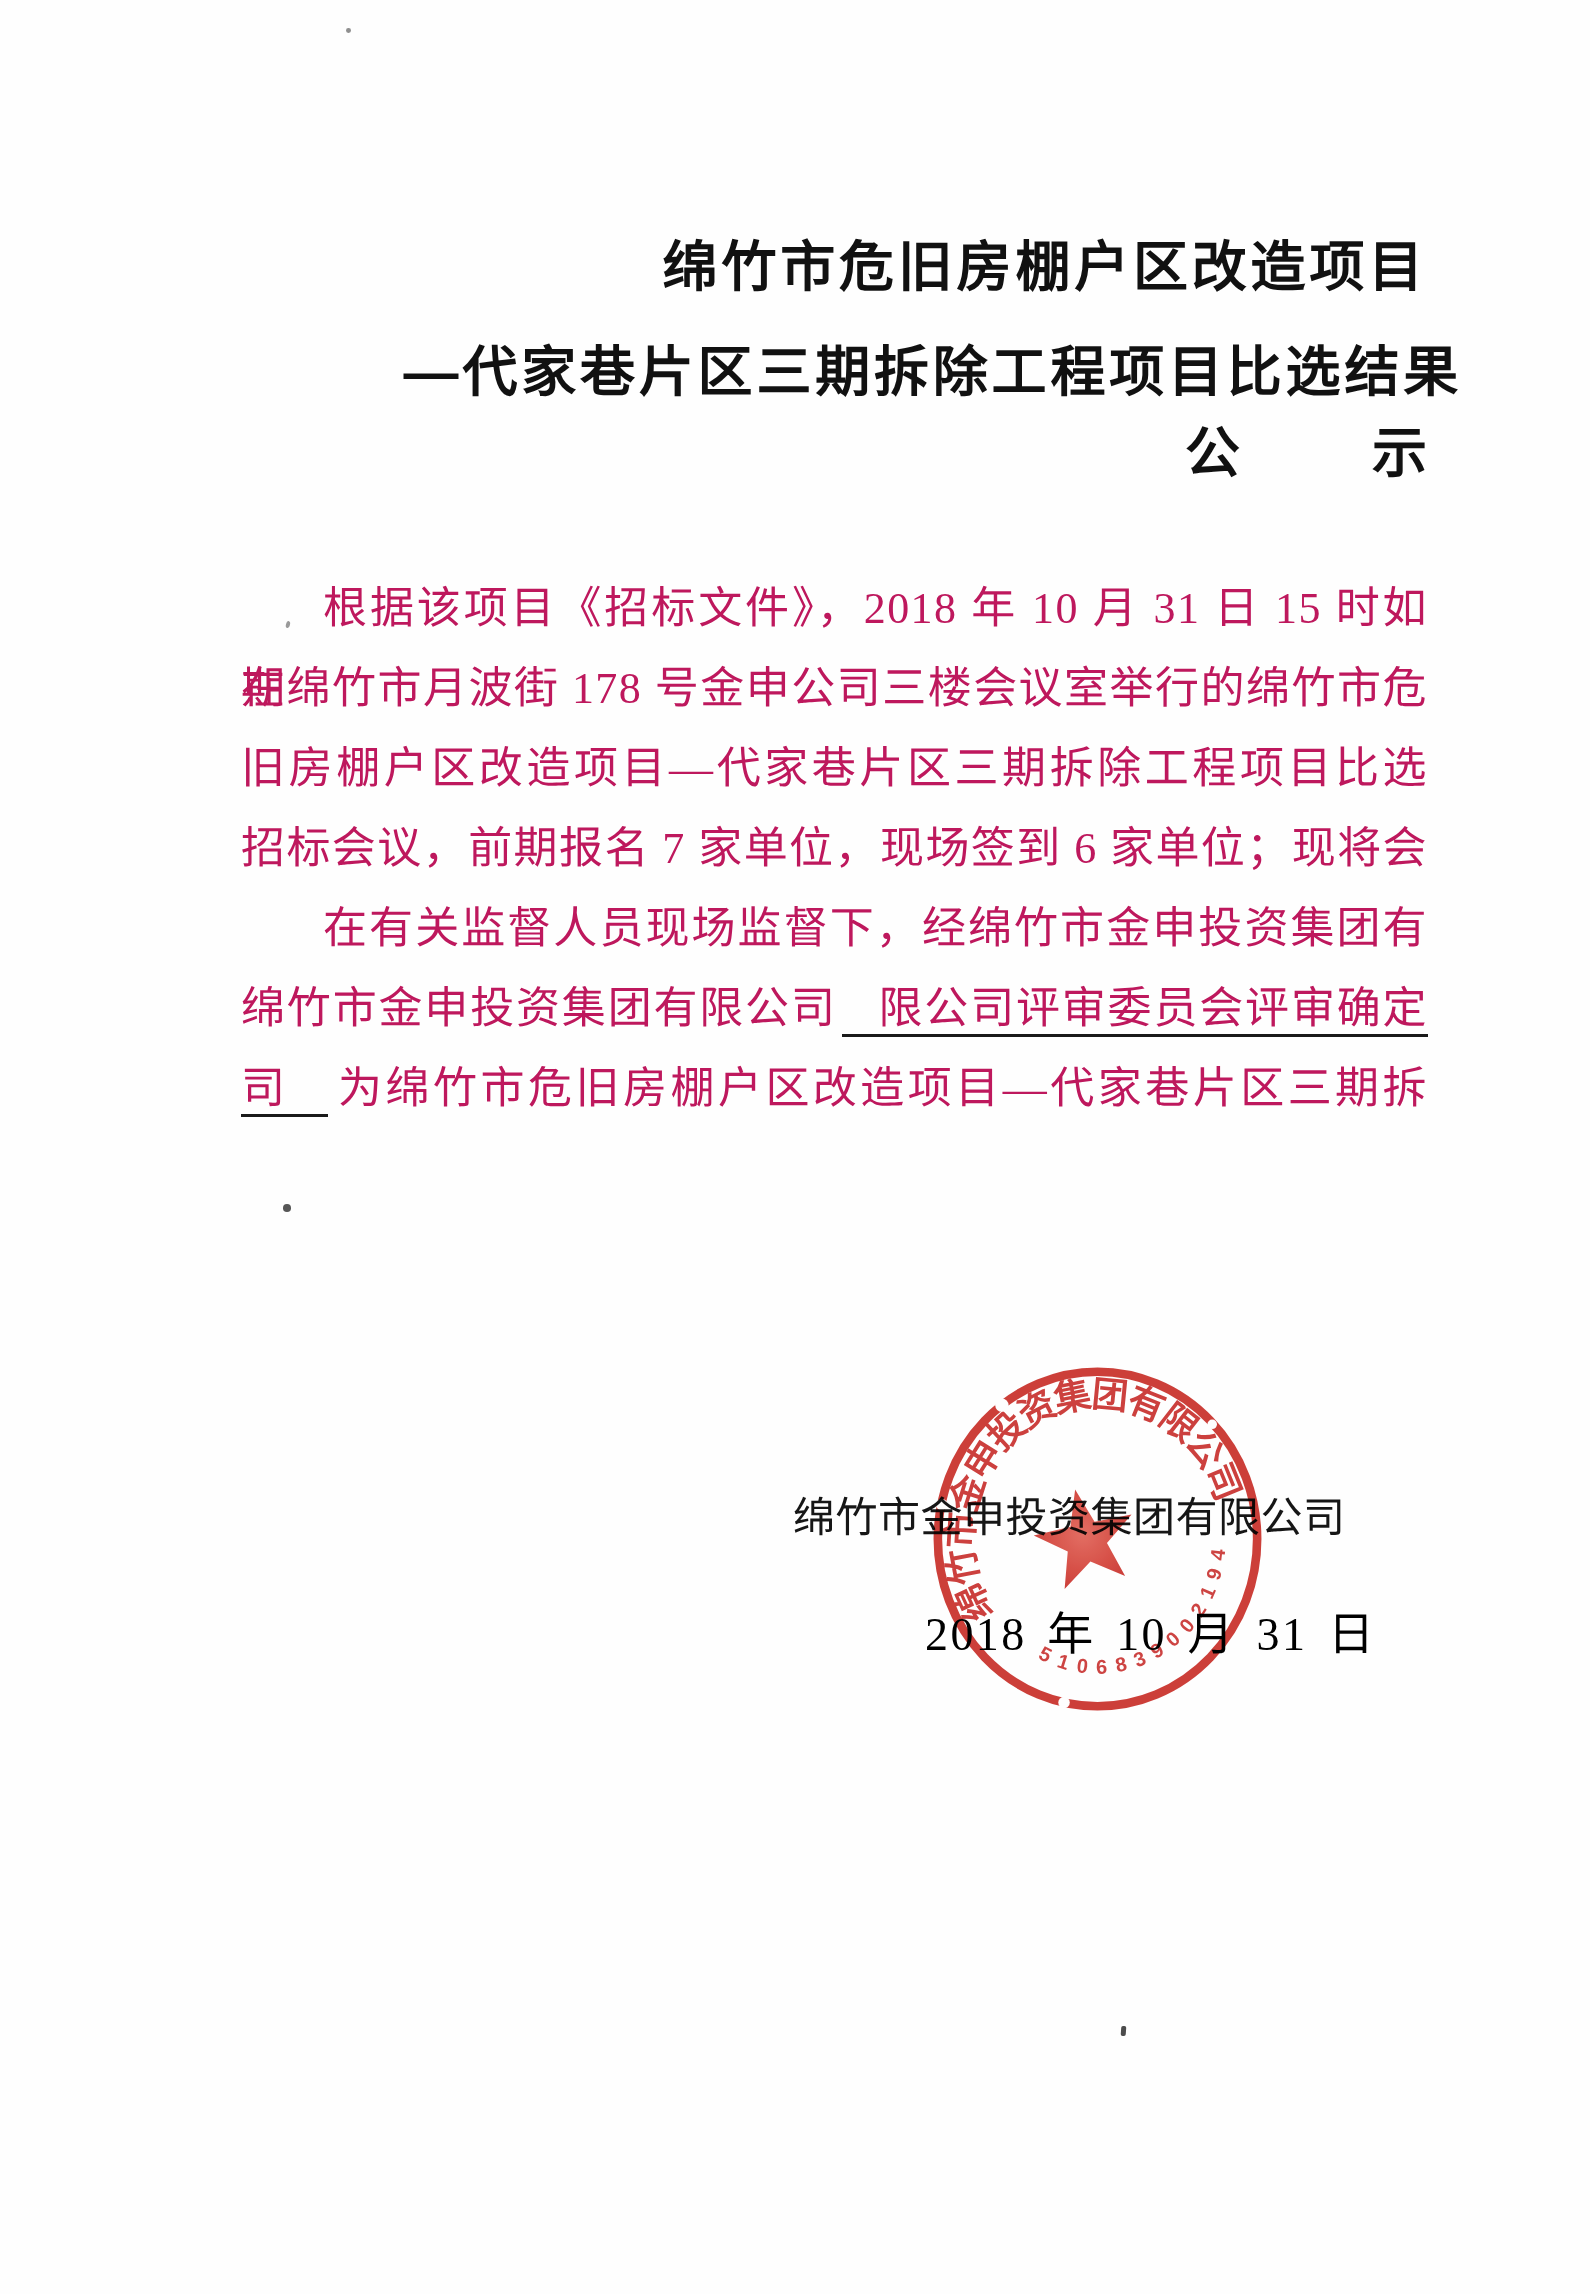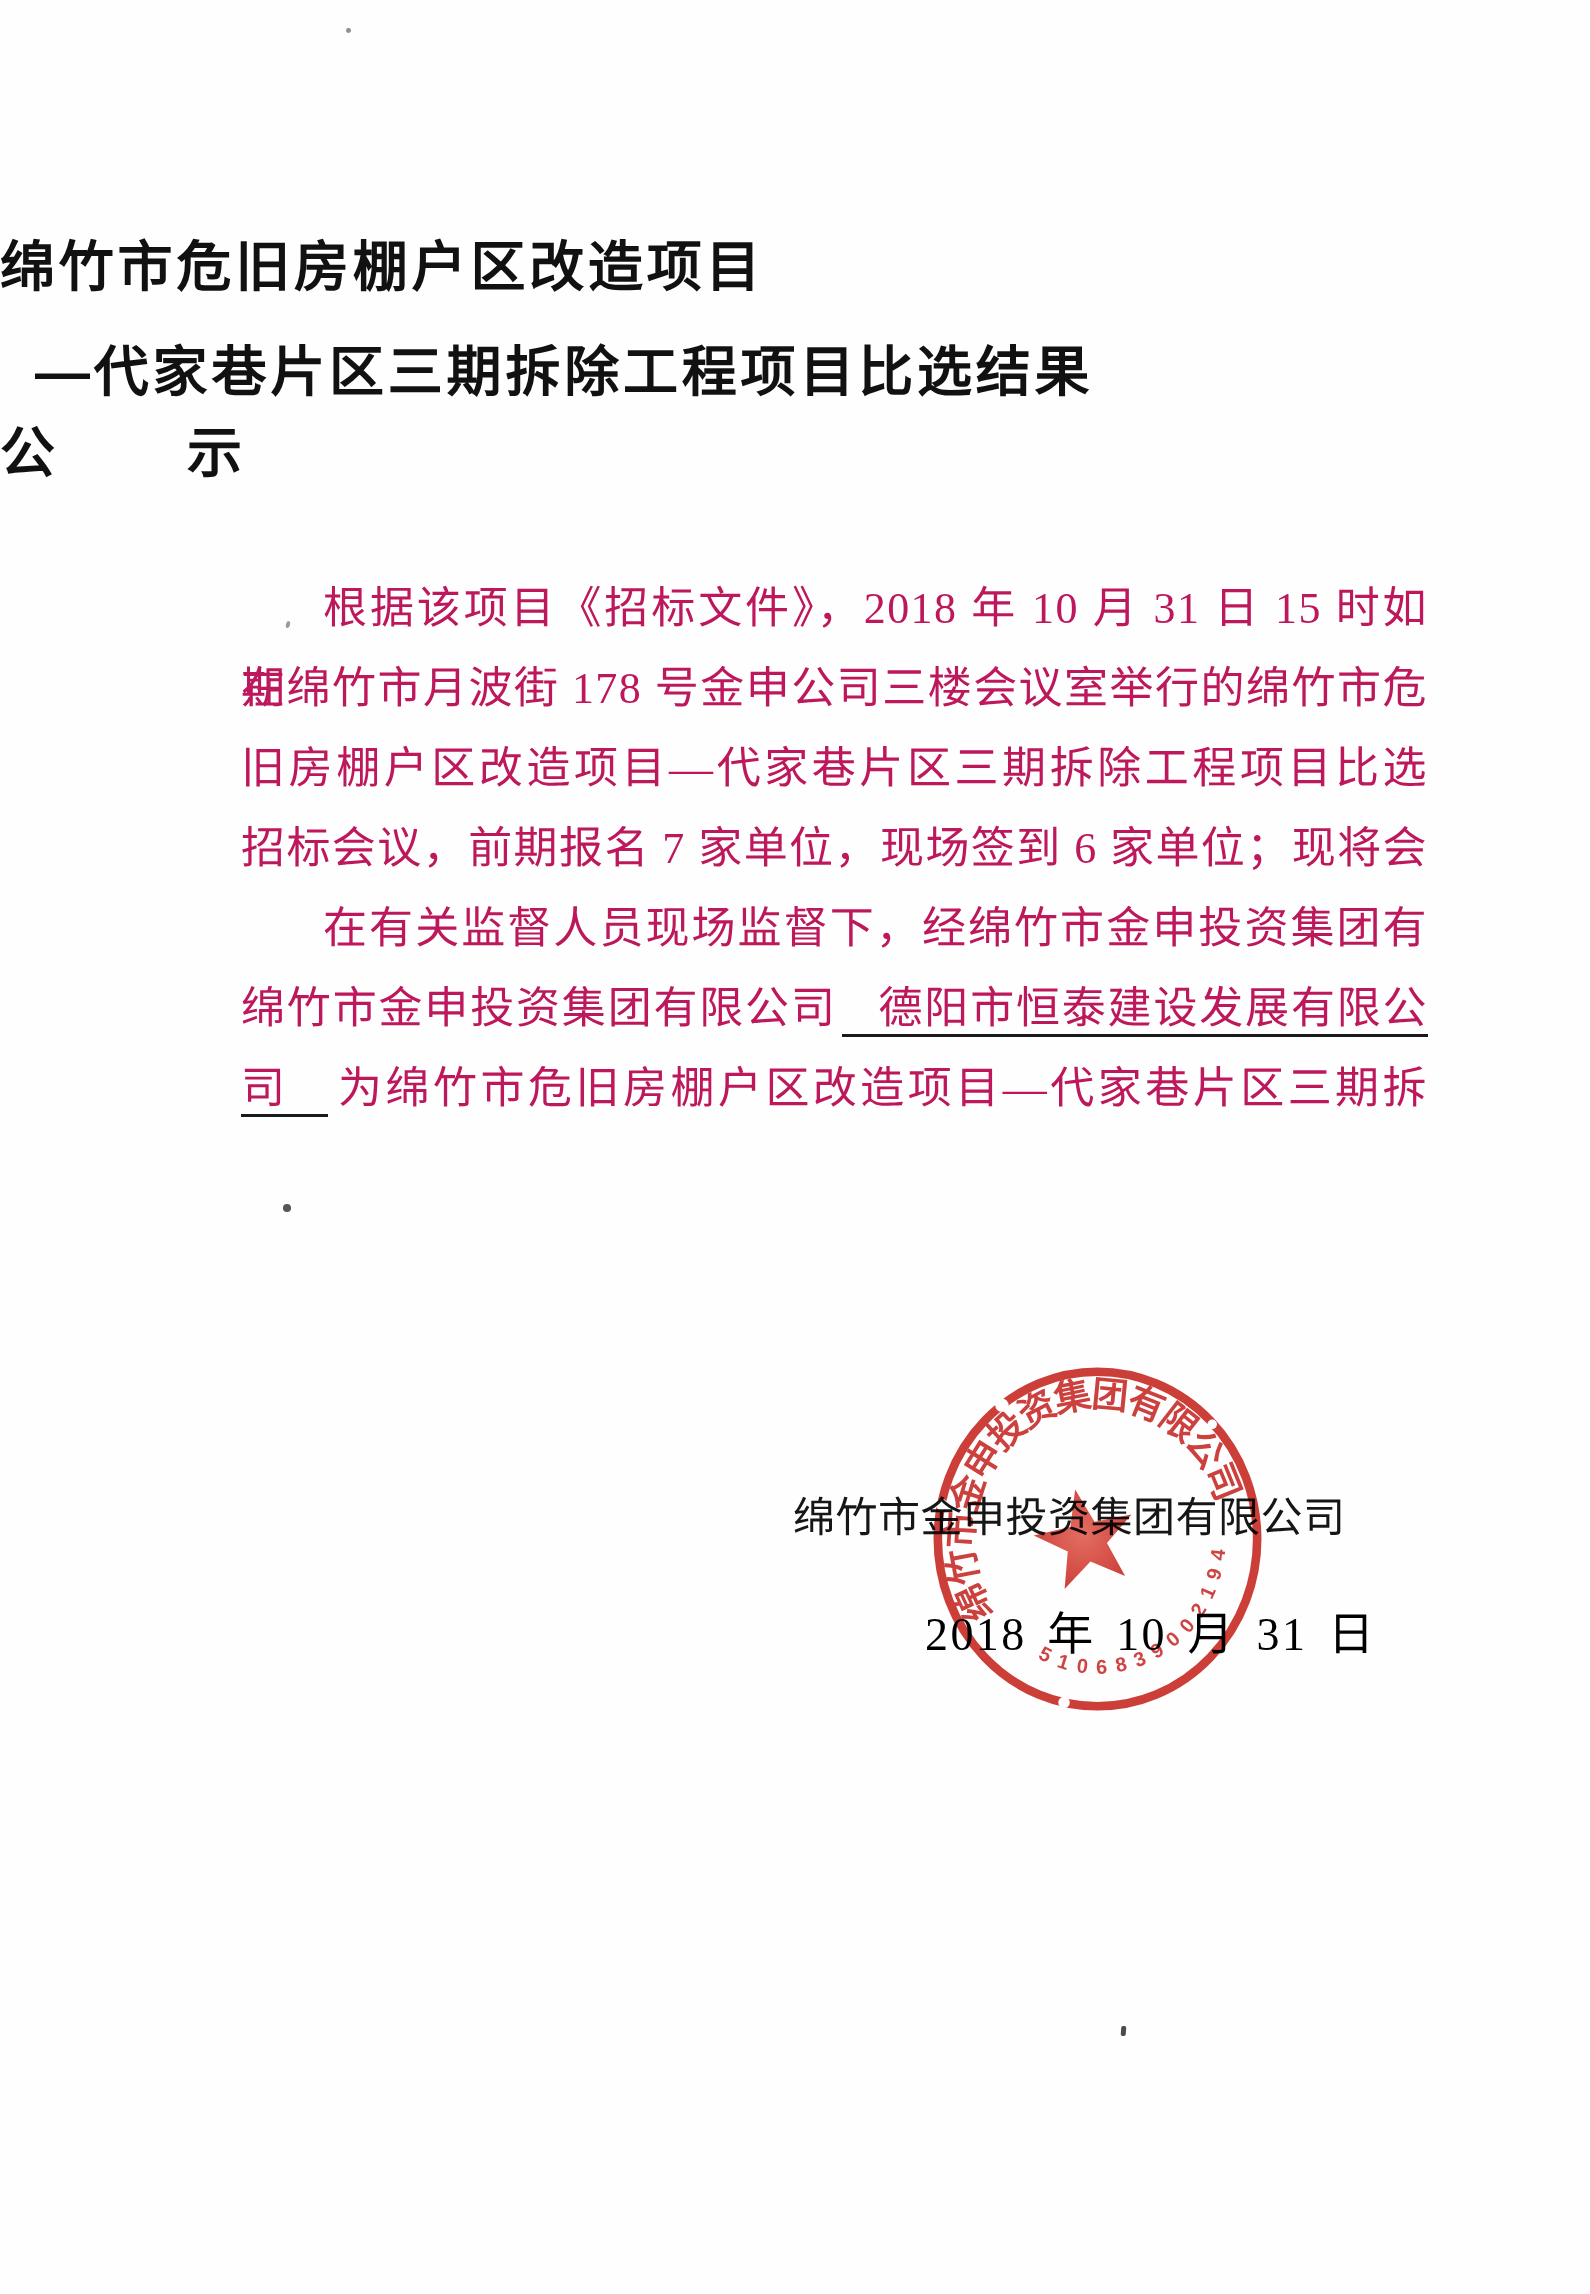--- a/index.html
+++ b/index.html
@@ -8,21 +8,21 @@
     background:#ffffff;
     position:relative;
     overflow:hidden;
     font-family:"Liberation Serif","DejaVu Serif",serif;
     color:#1b1b1b;
   }
   .page{position:absolute;inset:0;background:#fefefe;}
   
   .title-line{
     position:absolute;left:0;width:1427px;
-    text-align:left;
+    text-align:right;
     font-family:"Liberation Sans","DejaVu Sans",sans-serif;
     font-weight:700;color:#111;
     font-size:55px;line-height:61px;
     letter-spacing:3.8px;white-space:nowrap;
   }
   .title-1{top:237px;}
   .title-2{top:342px;left:35px;}
   .title-3{top:423px;letter-spacing:0;}
   .title-3 .gap{display:inline-block;width:132px;}
   
@@ -88,21 +88,21 @@
   <span>公</span><span class="gap"></span><span>示</span>
 </div>
 
 <div class="body-block">
   <div class="bline just indent">根据该项目《招标文件》，2018 年 10 月 31 日 15 时如期</div>
   <div class="bline just">在绵竹市月波街 178 号金申公司三楼会议室举行的绵竹市危</div>
   <div class="bline just">旧房棚户区改造项目—代家巷片区三期拆除工程项目比选</div>
   <div class="bline just">招标会议，前期报名 7 家单位，现场签到 6 家单位；现将会</div>
   <div class="bline just indent">在有关监督人员现场监督下，经绵竹市金申投资集团有</div>
   <div class="bline just">
-    <span>绵竹市金申投资集团有限公司</span><span class="u u-lead">德阳市恒泰建设发展有限公</span>
+    <span>绵竹市金申投资集团有限公司</span><span class="u u-lead">限公司评审委员会评审确定</span>
   </div>
   <div class="bline just">
     <span class="u u-trail">司</span><span class="rest">为绵竹市危旧房棚户区改造项目—代家巷片区三期拆</span>
   </div>
 </div>
 
 <div class="sig-line">绵竹市金申投资集团有限公司</div>
 <div class="date-line">2018 年 10 月 31 日</div>
 
 <svg class="seal" viewBox="-240 -250 480 500" xmlns="http://www.w3.org/2000/svg">

